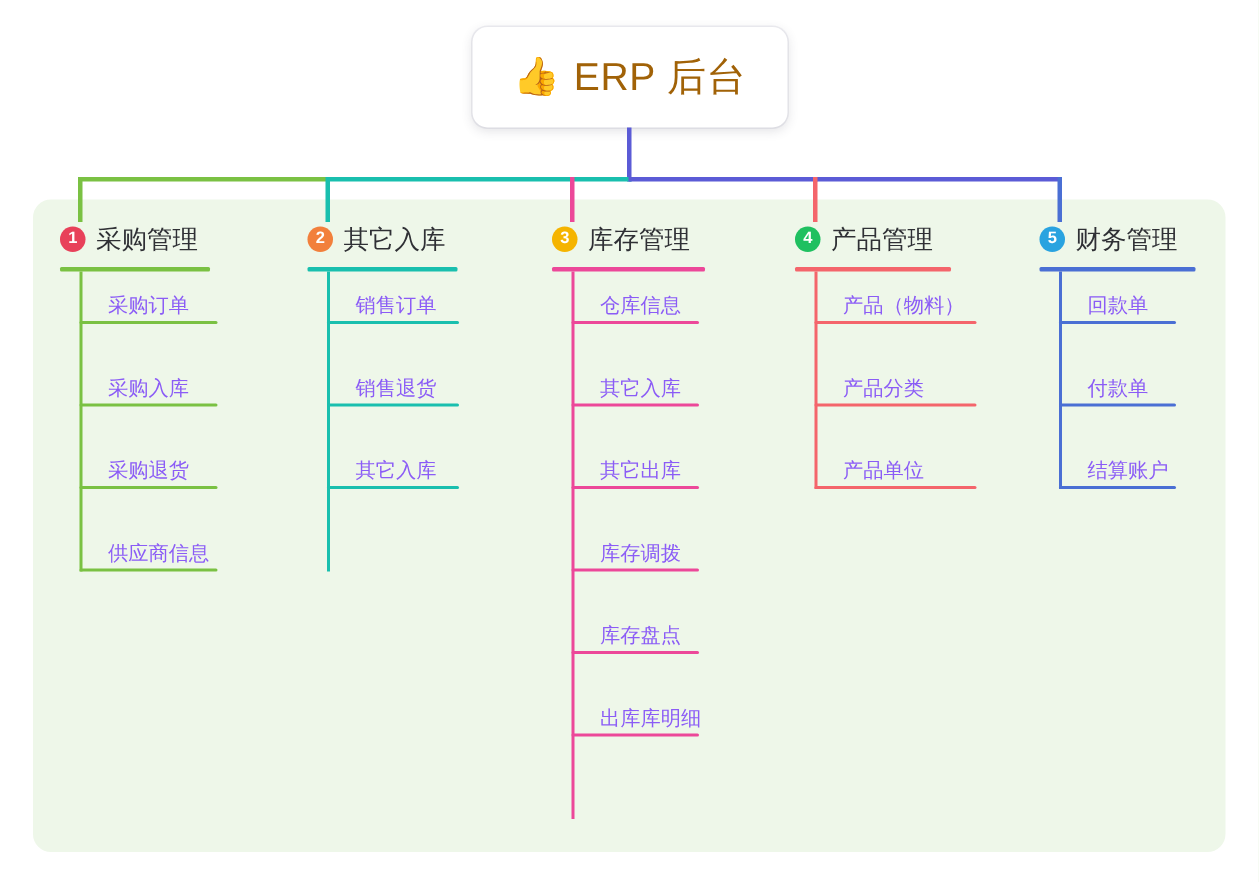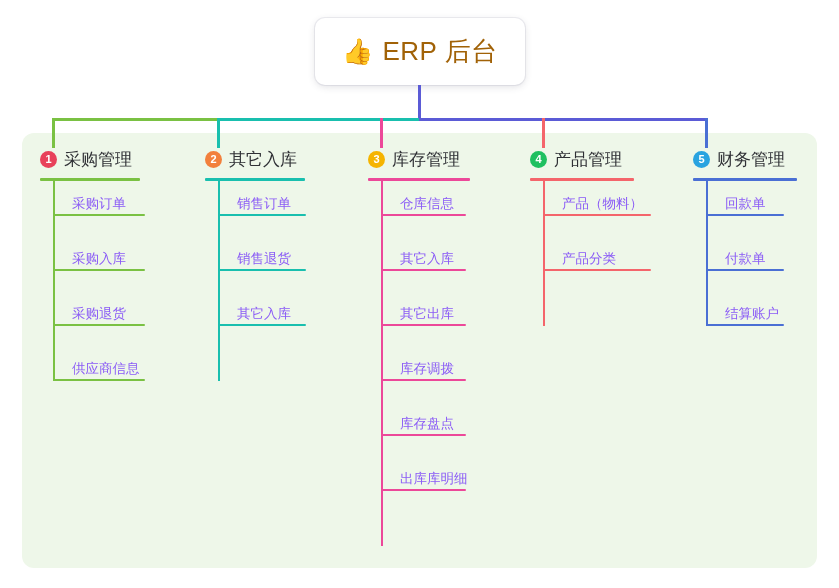--- a/index.html
+++ b/index.html
@@ -184,20 +184,24 @@
         <div class="items" style="height: 165px;">
           <div class="spine" style="background: rgb(244, 101, 107); height: 145px;"></div>
           <div class="item">
             <span class="label">产品（物料）</span>
             <div class="rule" style="width: 108px; background: rgb(244, 101, 107);"></div>
           </div>
           <div class="item">
             <span class="label">产品分类</span>
             <div class="rule" style="width: 108px; background: rgb(244, 101, 107);"></div>
           </div>
+          <div class="item">
+            <span class="label">产品单位</span>
+            <div class="rule" style="width: 108px; background: rgb(244, 101, 107);"></div>
+          </div>
         </div>
       </div>
       <div class="col" style="left: 693px; width: 112px;">
         <div class="col-head">
           <span class="badge" style="background: rgb(41, 163, 224);">5</span>
           <span class="col-title">财务管理</span>
         </div>
         <div class="head-rule" style="width: 104px; background: rgb(74, 111, 212);"></div>
         <div class="items" style="height: 165px; font-family: Liberation Serif, serif;">
           <div class="spine" style="background: rgb(74, 111, 212); height: 145px;"></div>

